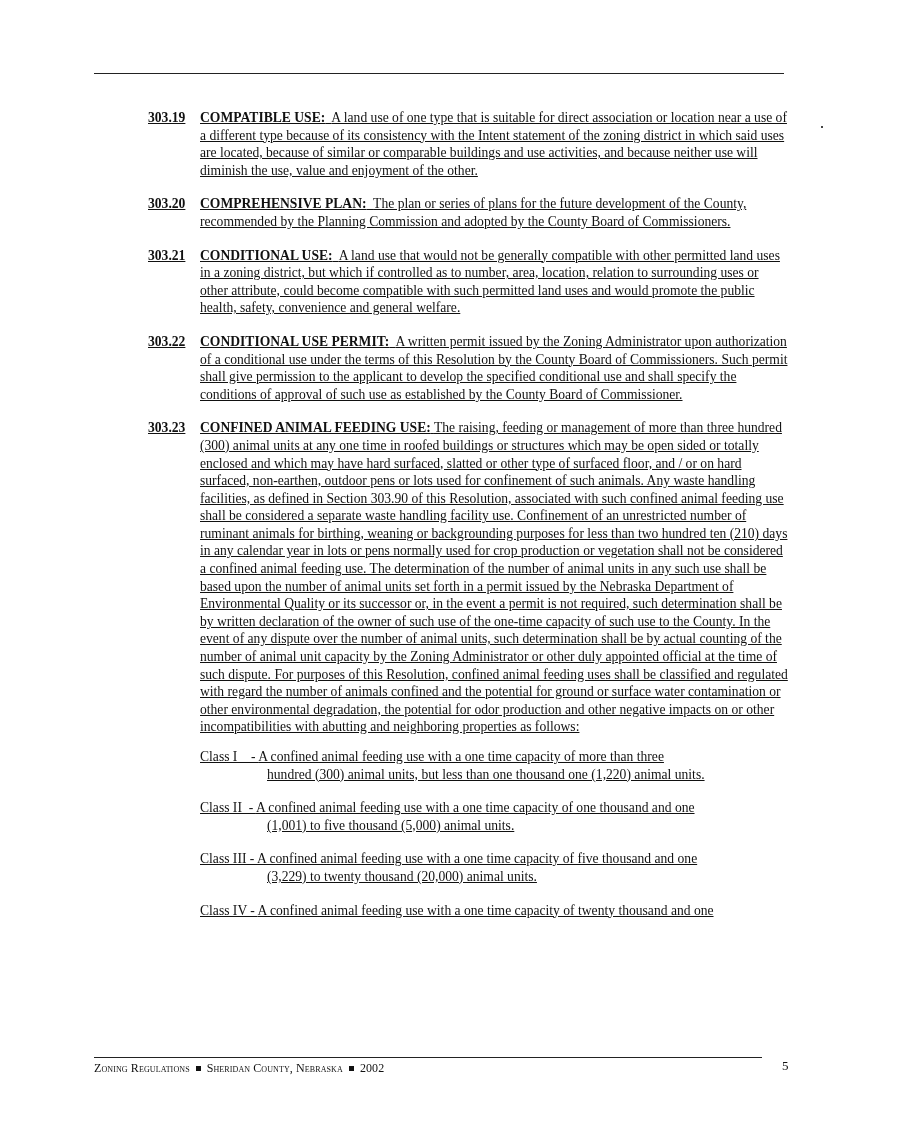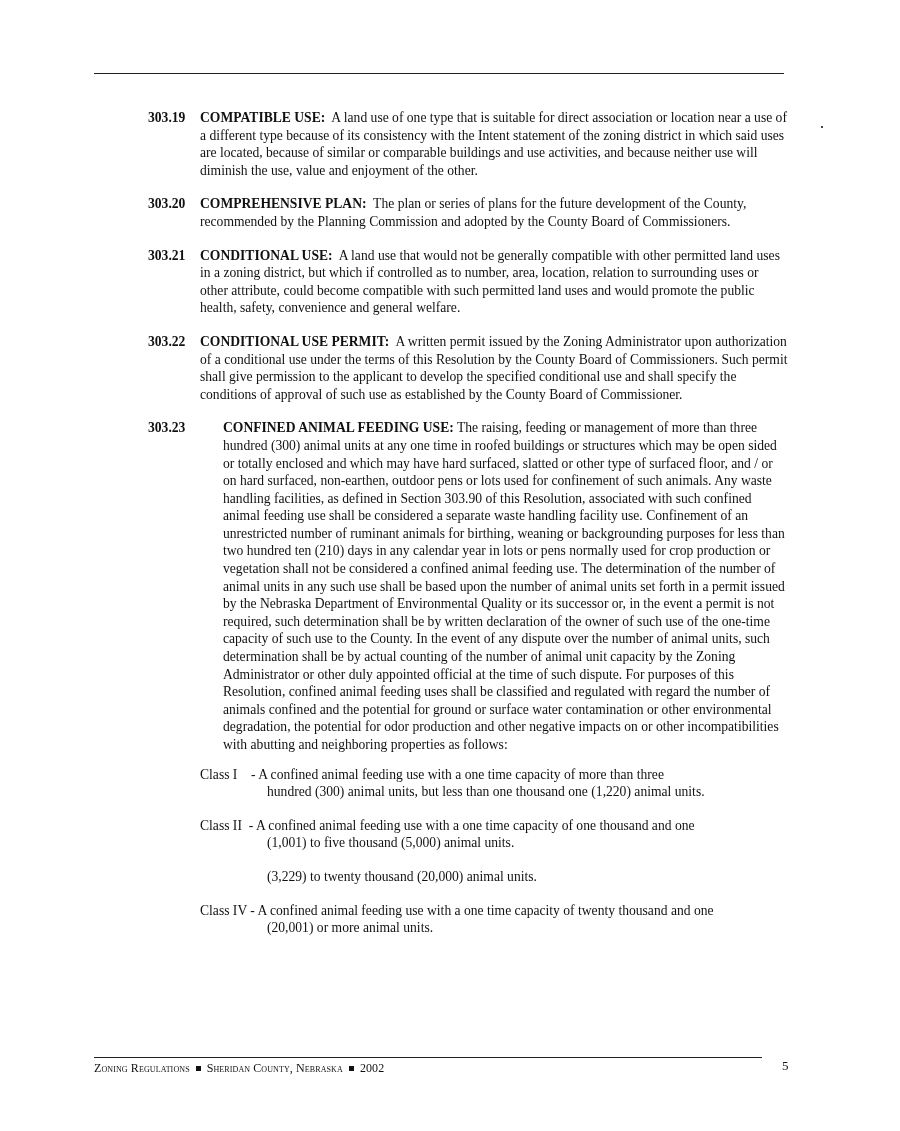--- a/index.html
+++ b/index.html
@@ -1,21 +1,21 @@
 <!DOCTYPE html>
 <html><head>
 <meta charset="utf-8">
 <style>
   html, body { margin: 0; padding: 0; background: #ffffff; }
   body { width: 900px; height: 1131px; position: relative; overflow: hidden;
          font-family: "Liberation Serif", "DejaVu Serif", serif; color: #111; }
   .top-rule { position: absolute; left: 94px; top: 73px; width: 690px; height: 0;
               border-top: 1.5px solid #222; }
   .speck { position: absolute; left: 821px; top: 126px; width: 2px; height: 2px; background: #444; }
-  .content { position: absolute; left: 148px; top: 109px; width: 640px; }
+  .content { position: absolute; left: 148px; top: 109px; width: 640px; text-decoration: underline; }
   .section { display: flex; margin-bottom: 16px; font-size: 13.6px; line-height: 17.6px; }
   .sec-num { width: 52px; flex: none; font-weight: bold; }
   .sec-body { flex: 1; }
   .sec-title { font-weight: bold; }
   .classes { margin-left: 52px; margin-top: 2px; }
   .class-item { display: flex; margin-bottom: 16px; font-size: 13.6px; line-height: 17.6px; }
   .class-label { white-space: nowrap; }
   .class-text { flex: 1; }
   .class-first { display: block; }
   .class-rest { display: block; padding-left: 67px; }
@@ -60,21 +60,21 @@
   </div>
 
   <div class="section">
     <div class="sec-num">303.22</div>
     <div class="sec-body">
       <span class="sec-title">CONDITIONAL USE PERMIT:</span>&nbsp;
       <span>A written permit issued by the Zoning Administrator upon authorization of a conditional use under the terms of this Resolution by the County Board of Commissioners.  Such permit shall give permission to the applicant to develop the specified conditional use and shall specify the conditions of approval of such use as established by the County Board of Commissioner.</span>
     </div>
   </div>
 
-  <div class="section" style="margin-bottom:12px;gap:23px;">
+  <div class="section" style="margin-bottom:12px;">
     <div class="sec-num">303.23</div>
     <div class="sec-body">
       <span class="sec-title">CONFINED ANIMAL FEEDING USE:</span>
       <span>The raising, feeding or management of more than three hundred (300) animal units at any one time in roofed buildings or structures which may be open sided or totally enclosed and which may have hard surfaced, slatted or other type of surfaced floor, and / or on hard surfaced, non-earthen, outdoor pens or lots used for confinement of such animals. Any waste handling facilities, as defined in Section 303.90 of this Resolution, associated with such confined animal feeding use shall be considered a separate waste handling facility use.  Confinement of an unrestricted number of ruminant animals for birthing, weaning or backgrounding purposes for less than two hundred ten (210) days in any calendar year in lots or pens normally used for crop production or vegetation shall not be considered a confined animal feeding use. The determination of the number of animal units in any such use shall be based upon the number of animal units set forth in a permit issued by the Nebraska Department of Environmental Quality or its successor or, in the event a permit is not required, such determination shall be by written declaration of the owner of such use of the one-time capacity of such use to the County.  In the event of any dispute over the number of animal units, such determination shall be by actual counting of the number of animal unit capacity by the Zoning Administrator or other duly appointed official at the time of such dispute.  For purposes of this Resolution, confined animal feeding uses shall be classified and regulated with regard the number of animals confined and the potential for ground or surface water contamination or other environmental degradation, the potential for odor production and other negative impacts on or other incompatibilities with abutting and neighboring properties as follows:</span>
     </div>
   </div>
 
   <div class="classes">
     <div class="class-item">
       <div class="class-text">
@@ -83,27 +83,27 @@
       </div>
     </div>
     <div class="class-item">
       <div class="class-text">
         <span class="class-first"><span class="class-label" style="white-space:pre;">Class II  - </span><span>A confined animal feeding use with a one time capacity of one thousand and one</span></span>
         <span class="class-rest">(1,001) to five thousand (5,000) animal units.</span>
       </div>
     </div>
     <div class="class-item">
       <div class="class-text">
+        <span class="class-first"><span class="class-label" style="white-space:pre;">Class III - </span><span>A confined animal feeding use with a one time capacity of five thousand and one</span></span>
         <span class="class-rest">(3,229) to twenty thousand (20,000) animal units.</span>
       </div>
     </div>
     <div class="class-item">
       <div class="class-text">
         <span class="class-first"><span class="class-label" style="white-space:pre;">Class IV - </span><span>A confined animal feeding use with a one time capacity of twenty thousand and one</span></span>
-        <span class="class-rest">(20,001) or more animal units.</span>
       </div>
     </div>
   </div>
 </div>
 
 <div class="bottom-rule"></div>
 <div class="footer">
   <span>Zoning Regulations</span><span class="sep"></span><span>Sheridan County, Nebraska</span><span class="sep"></span><span>2002</span>
 </div>
 <div class="page-num">5</div>

